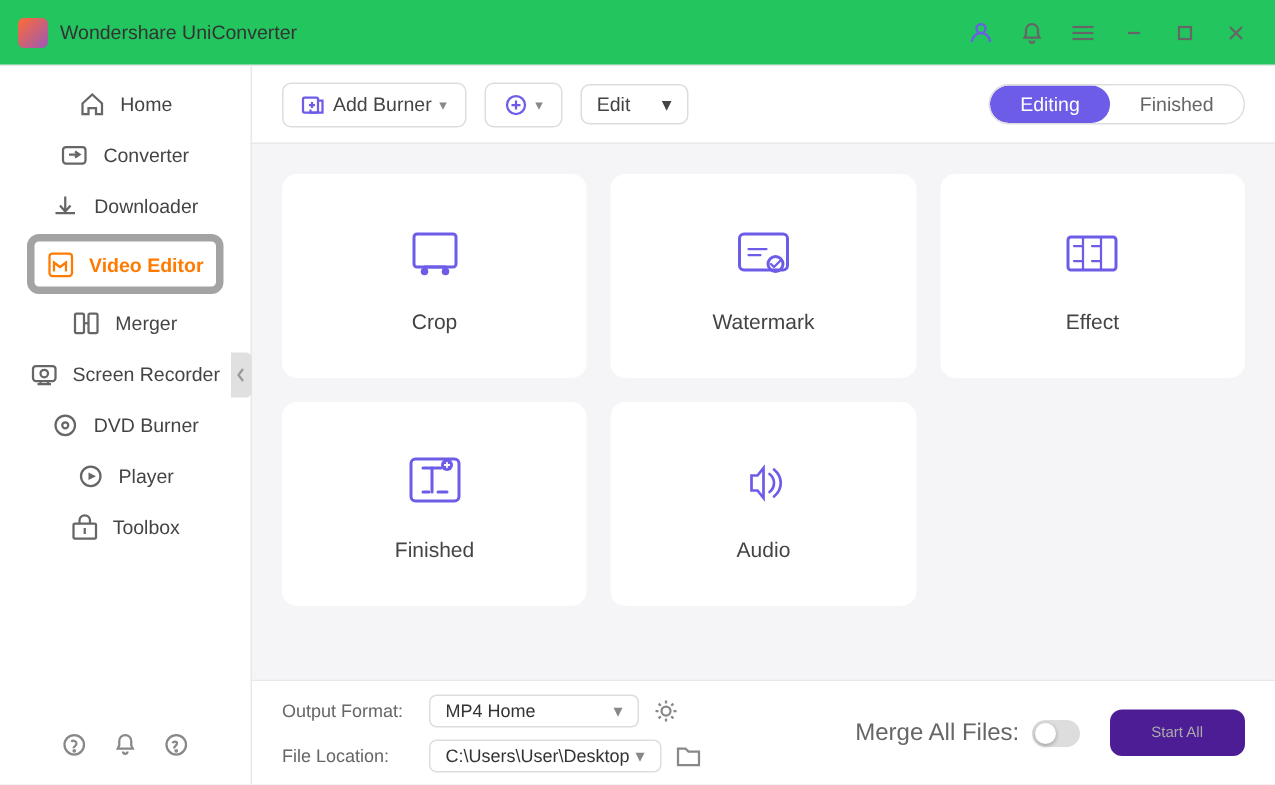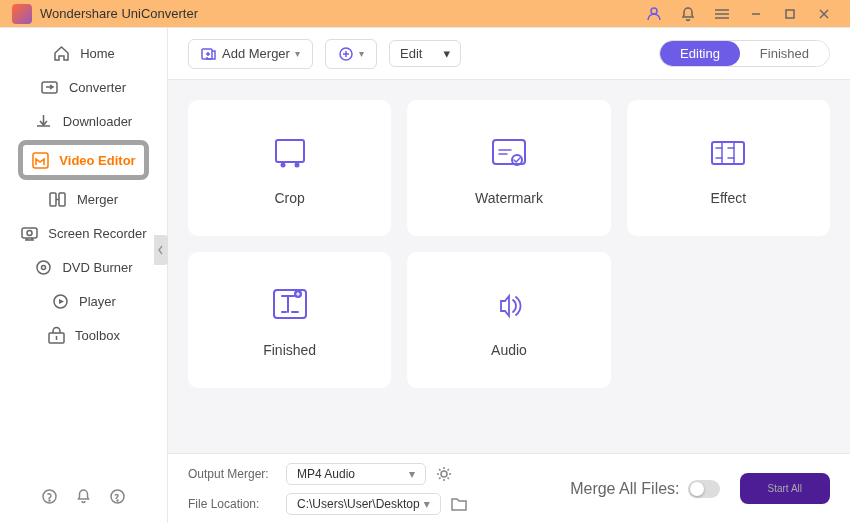--- a/index.html
+++ b/index.html
@@ -1,19 +1,19 @@
 <!DOCTYPE html>
 <html><head>
   <meta charset="utf-8">
   <style>
     * { box-sizing: border-box; margin: 0; padding: 0; }
     body { font-family: -apple-system, BlinkMacSystemFont, 'Segoe UI', sans-serif; background: #f0f0f0; width: 850px; height: 523px; overflow: hidden; display: flex; flex-direction: column; }
 
     .title-bar {
-      height: 28px; background: #fdba74; display: flex; align-items: center; justify-content: space-between;
+      height: 44px; background: #22c55e; display: flex; align-items: center; justify-content: space-between;
       padding: 0 12px; border-bottom: 1px solid #e8e8e8; flex-shrink: 0;
     }
     .title-bar-left { display: flex; align-items: center; gap: 8px; }
     .app-icon { width: 20px; height: 20px; background: linear-gradient(135deg, #ff6b35, #9b59b6); border-radius: 4px; }
     .title-text { font-size: 13px; color: #333; }
     .title-bar-right { display: flex; align-items: center; gap: 6px; }
     .title-btn { width: 28px; height: 20px; display: flex; align-items: center; justify-content: center; cursor: pointer; color: #666; font-size: 12px; border-radius: 3px; }
 
     .main-layout { display: flex; flex: 1; overflow: hidden; }
 
@@ -283,21 +283,21 @@
   <div class="content">
 
     <div class="toolbar">
 
       <div class="toolbar-btn">
         <svg width="16" height="16" viewBox="0 0 16 16" fill="none" stroke="#6c5ce7" stroke-width="1.5">
           <rect x="1" y="3" width="10" height="10" rx="1"></rect>
           <path d="M5 8h4M7 6v4"></path>
           <path d="M11 5h3v8H6v-2"></path>
         </svg>
-        <span>Add Merger</span>
+        <span>Add Burner</span>
         <span class="chevron">▾</span>
       </div>
 
       <div class="toolbar-btn">
         <svg width="16" height="16" viewBox="0 0 16 16" fill="none" stroke="#6c5ce7" stroke-width="1.5">
           <circle cx="8" cy="8" r="6"></circle>
           <path d="M8 5v6M5 8h6"></path>
         </svg>
         <span class="chevron">▾</span>
       </div>
@@ -377,23 +377,23 @@
           </div>
           <span class="tool-card-label">Audio</span>
         </div>
 
       </div>
     </div>
 
     <div class="bottom-bar">
       <div class="bottom-row">
         <div class="bottom-field">
-          <span class="bottom-label">Output Merger:</span>
+          <span class="bottom-label">Output Format:</span>
           <div class="bottom-select">
-            <span>MP4 Audio</span>
+            <span>MP4 Home</span>
             <span class="chevron">▾</span>
           </div>
           <div class="folder-icon">
             <svg width="18" height="18" viewBox="0 0 18 18" fill="none" stroke="#888" stroke-width="1.5">
               <circle cx="9" cy="9" r="3"></circle>
               <path d="M9 2v2M9 14v2M2 9h2M14 9h2M4.1 4.1l1.4 1.4M12.5 12.5l1.4 1.4M4.1 13.9l1.4-1.4M12.5 5.5l1.4-1.4"></path>
             </svg>
           </div>
         </div>
         <div class="bottom-field">

